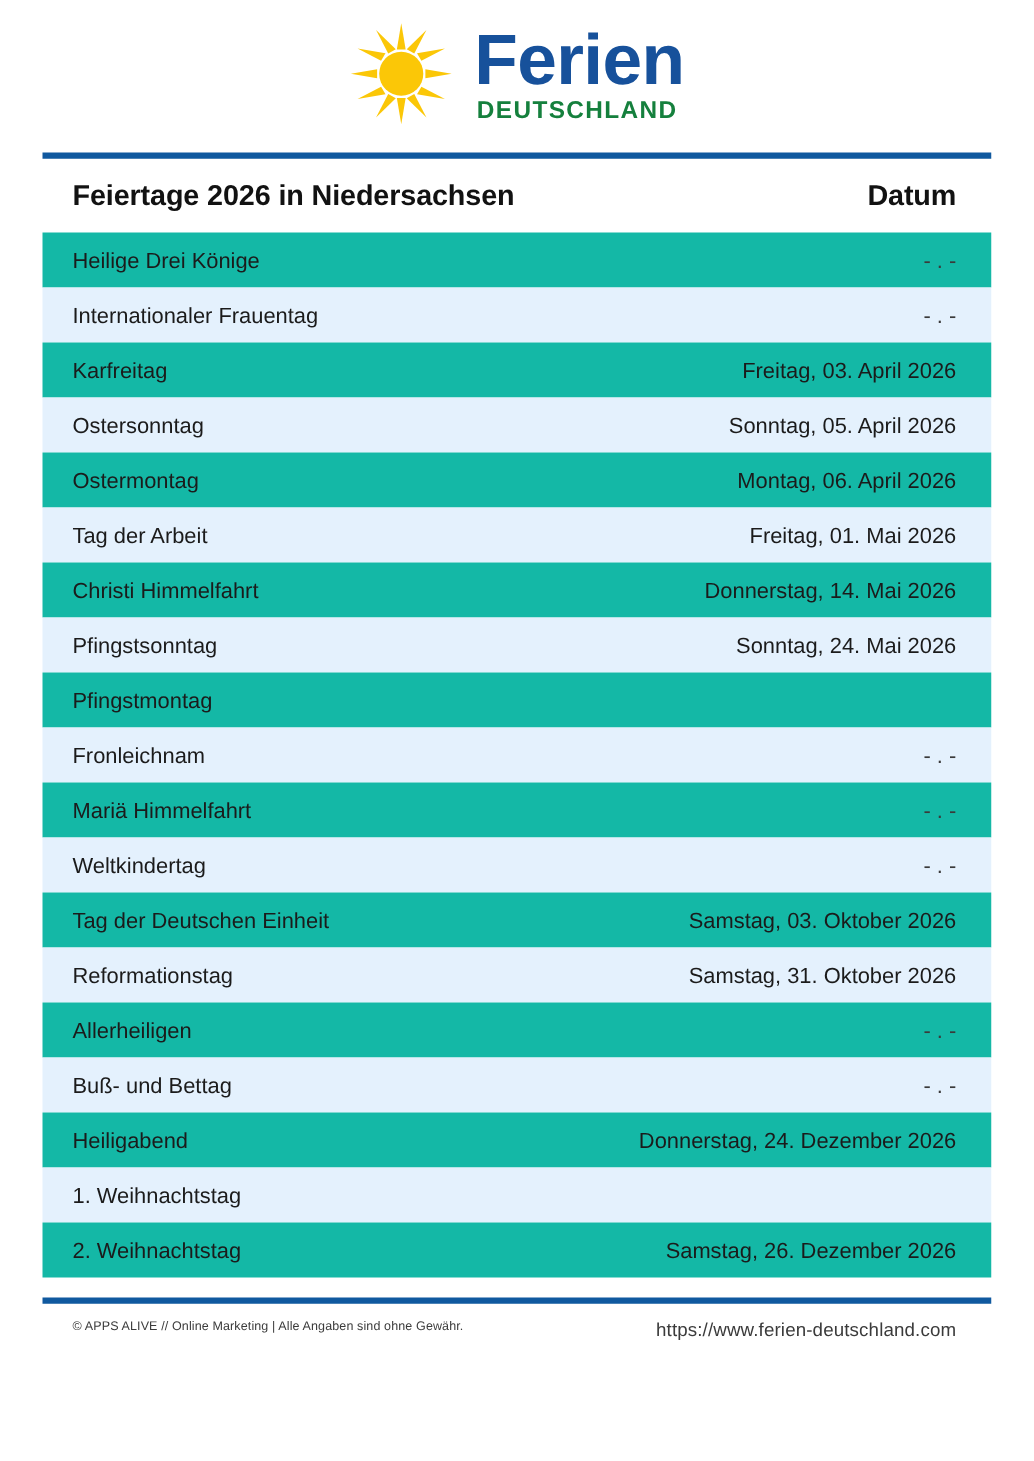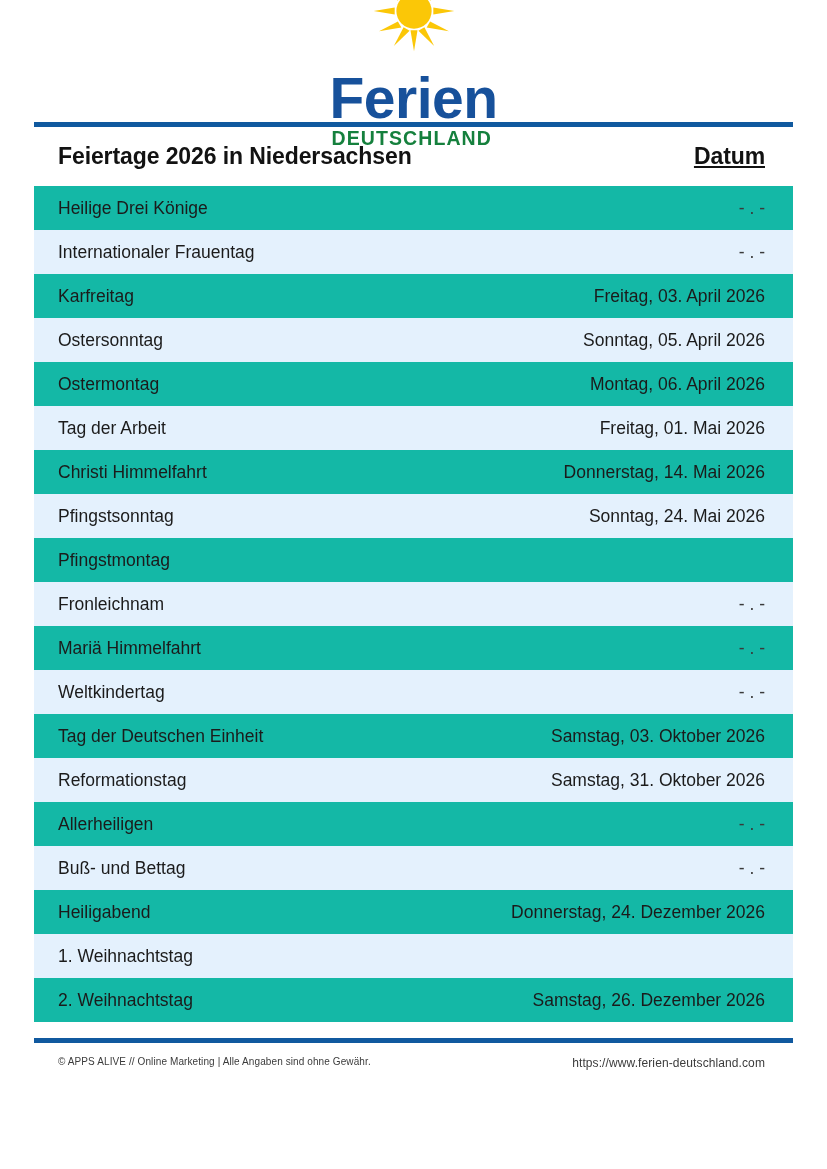--- a/index.html
+++ b/index.html
@@ -24,21 +24,20 @@
     overflow: hidden;
   }
 
   
   .logo-block {
     height: 118px;
     display: flex;
     align-items: center;
     justify-content: center;
     gap: 16px;
-    flex-direction: column;
   }
   .sun-icon {
     width: 84px;
     height: 84px;
     display: block;
     flex: 0 0 auto;
   }
   .wordmark {
     display: flex;
     flex-direction: column;
@@ -87,21 +86,20 @@
     letter-spacing: -0.1px;
   }
   .table-head .th-date {
     flex: 0 0 auto;
     font-size: 23px;
     font-weight: 700;
     color: #121212;
     text-align: right;
     padding-right: 28px;
     letter-spacing: -0.1px;
-    text-decoration: underline;
   }
 
   
   .table-body { margin: 0 34px; }
 
   .row {
     display: flex;
     align-items: center;
     height: 44px;
     background: #14b8a6;
@@ -136,21 +134,21 @@
     justify-content: space-between;
     padding: 13px 34px 0 34px;
   }
   .footer-left {
     font-size: 10px;
     color: #3b3b3b;
     letter-spacing: 0.1px;
     padding-left: 24px;
   }
   .footer-right {
-    font-size: 12px;
+    font-size: 15px;
     color: #3b3b3b;
     letter-spacing: 0.1px;
     padding-right: 28px;
   }
 </style>
 </head>
 <body>
 
 <div class="page">
 

